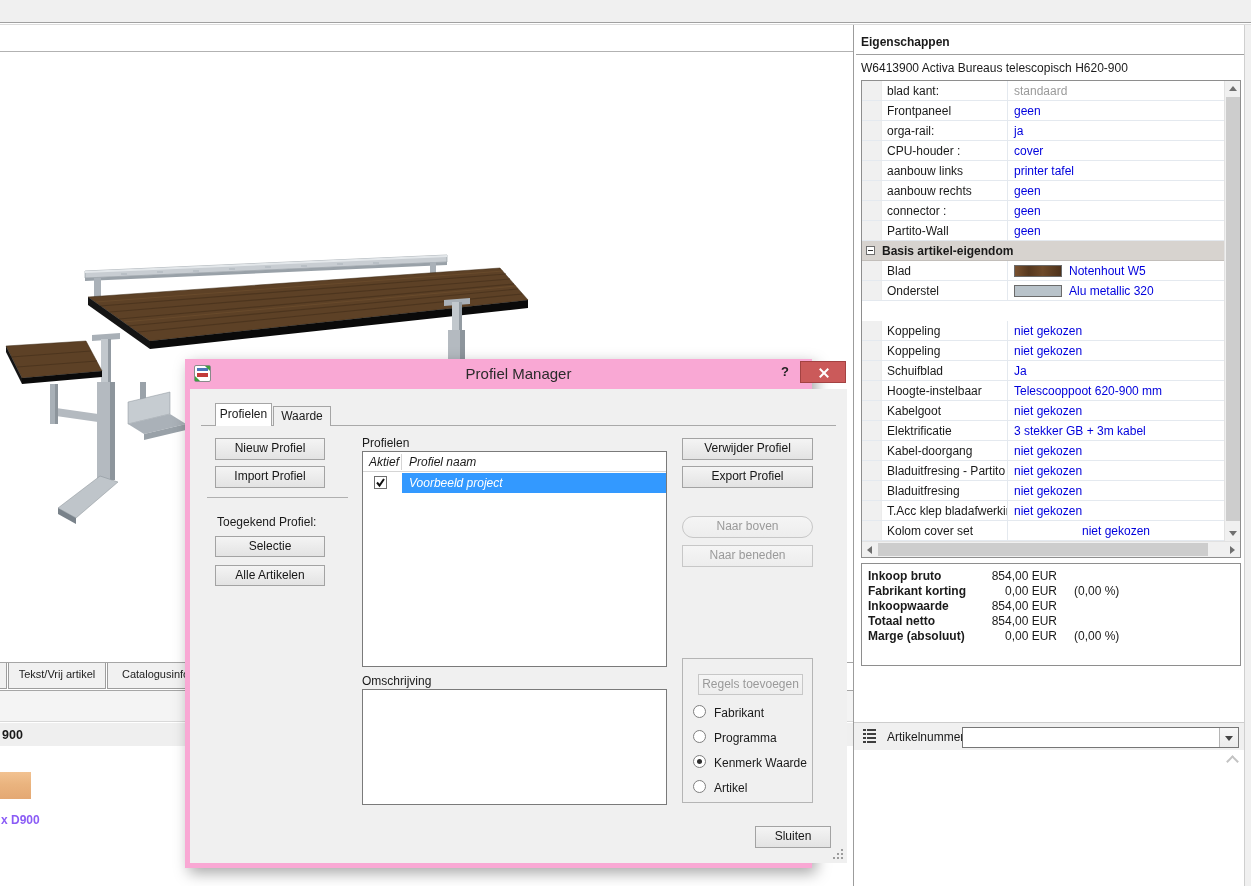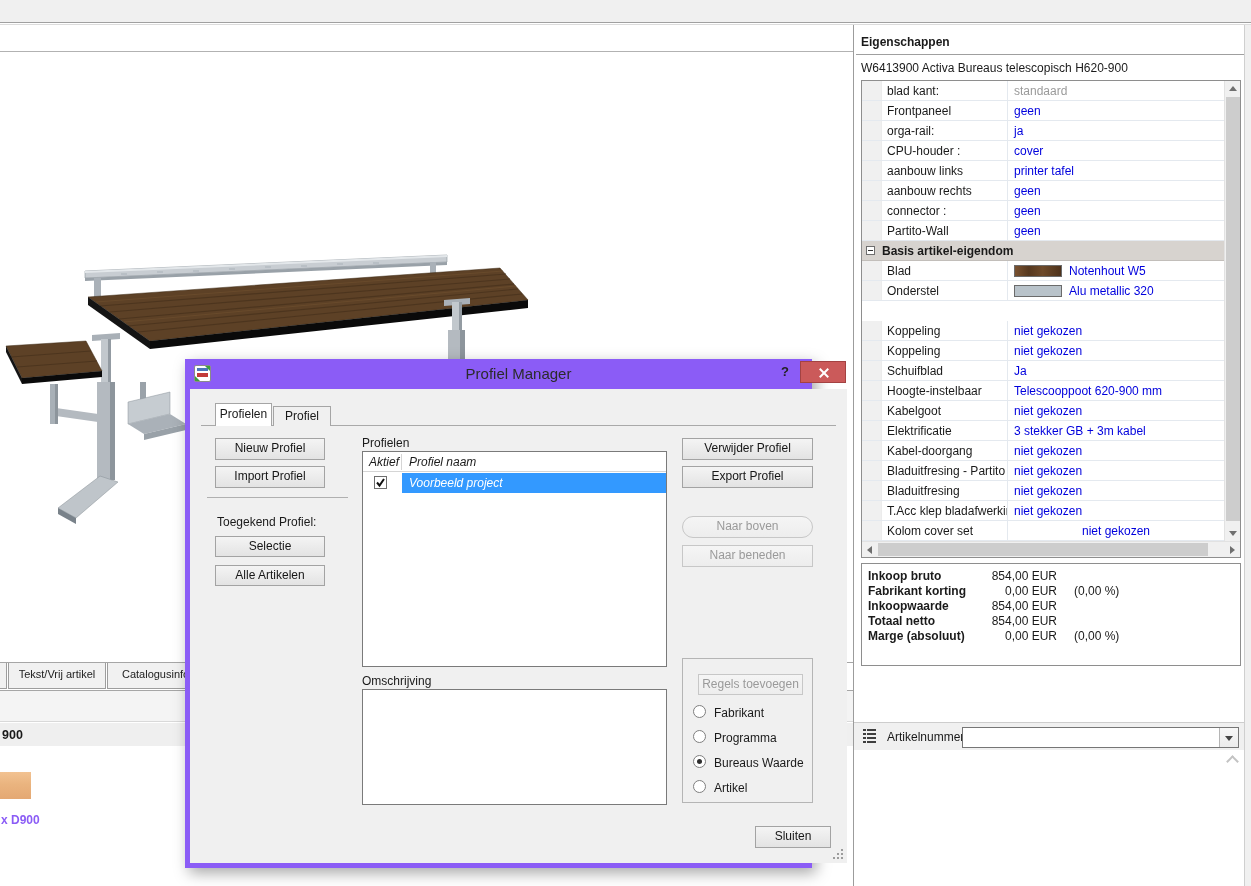--- a/index.html
+++ b/index.html
@@ -25,21 +25,21 @@
   .collapse-box::after { content:""; position:absolute; left:1px; top:3px; width:5px; height:1px; background:#333; }
   .swatch { display:inline-block; width:48px; height:12px; vertical-align:-2px; margin-right:7px; border:1px solid #6b6b6b; }
   
   .sb { position:absolute; background:#f0f0f0; }
   .sb-thumb { position:absolute; background:#cdcdcd; }
   .tri-up { width:0; height:0; border-left:4px solid transparent; border-right:4px solid transparent; border-bottom:5px solid #6f6f6f; }
   .tri-down { width:0; height:0; border-left:4px solid transparent; border-right:4px solid transparent; border-top:5px solid #6f6f6f; }
   .tri-left { width:0; height:0; border-top:4px solid transparent; border-bottom:4px solid transparent; border-right:5px solid #6f6f6f; }
   .tri-right { width:0; height:0; border-top:4px solid transparent; border-bottom:4px solid transparent; border-left:5px solid #6f6f6f; }
   
-  #dialog { position:absolute; left:185px; top:359px; width:627px; height:509px; background:#8b5cf6; box-shadow:4px 5px 14px rgba(0,0,0,.35); }
+  #dialog { position:absolute; left:185px; top:359px; width:627px; height:509px; background:#f9a8d4; box-shadow:4px 5px 14px rgba(0,0,0,.35); }
   #dialog-body { position:absolute; left:5px; top:30px; width:657px; height:474px; background:#f0f0f0; }
   .dlg-tab { position:absolute; border:1px solid #a5a5a5; text-align:center; font-size:12px; }
   .radio { position:absolute; width:13px; height:13px; border:1px solid #7f7f7f; border-radius:50%; background:#fff; }
   .radio .dot { position:absolute; left:3px; top:3px; width:5px; height:5px; border-radius:50%; background:#2e2e2e; }
   
   .btab { position:absolute; top:663px; height:26px; background:#f1f1f1; border:1px solid #9d9d9d; border-top:none; text-align:center; font-size:11px; padding-top:5px; color:#222; white-space:nowrap; overflow:hidden; }
   .price-row { position:absolute; left:0; width:378px; height:15px; }
   .price-lab { position:absolute; left:6px; top:0; font-weight:bold; white-space:nowrap; }
   .price-val { position:absolute; left:85px; top:0; width:110px; text-align:right; white-space:nowrap; }
   .price-pct { position:absolute; left:212px; top:0; white-space:nowrap; }
@@ -322,21 +322,21 @@
         <div class="abs" style="left:17px;top:10px;width:12px;height:2px;background:#fff;transform:rotate(-45deg);"></div>
       </div>
     </div>
 
     <div id="dialog-body">
 
       <div class="hline" style="left:11px;top:36px;width:635px;background:#a9a9a9;"></div>
       <div class="dlg-tab" style="left:25px;top:14px;width:57px;height:23px;background:#fff;border-bottom:none;padding-top:3px;">
         <span>Profielen</span></div>
       <div class="dlg-tab" style="left:83px;top:17px;width:58px;height:20px;background:#f0f0f0;border-bottom:none;padding-top:2px;">
-        <span>Profiel</span></div>
+        <span>Waarde</span></div>
 
       <div class="btn" style="left:25px;top:49px;width:110px;height:22px;">Nieuw Profiel</div>
       <div class="btn" style="left:25px;top:77px;width:110px;height:22px;">Import Profiel</div>
       <div class="hline" style="left:17px;top:108px;width:141px;background:#b0b0b0;"></div>
       <div class="lbl" style="left:27px;top:126px;">Toegekend Profiel:</div>
       <div class="btn" style="left:25px;top:147px;width:110px;height:21px;">Selectie</div>
       <div class="btn" style="left:25px;top:176px;width:110px;height:21px;">Alle Artikelen</div>
 
       <div class="lbl" style="left:172px;top:47px;">Profielen</div>
       <div class="abs" style="left:172px;top:62px;width:305px;height:216px;background:#fff;border:1px solid #7a7a7a;font-style:italic;">
@@ -367,21 +367,21 @@
 
       <div class="abs" style="left:492px;top:269px;width:131px;height:145px;border:1px solid #b5b5b5;">
         <div class="btn dis" style="left:15px;top:15px;width:105px;height:21px;">Regels toevoegen</div>
         <div class="radio" style="left:10px;top:46px;"></div>
         <span class="lbl" style="left:31px;top:47px;">Fabrikant</span>
         <div class="radio" style="left:10px;top:71px;"></div>
         <span class="lbl" style="left:31px;top:72px;">Programma</span>
         <div class="radio" style="left:10px;top:96px;">
             <div class="dot"></div>
           </div>
-        <span class="lbl" style="left:31px;top:97px;">Bureaus Waarde</span>
+        <span class="lbl" style="left:31px;top:97px;">Kenmerk Waarde</span>
         <div class="radio" style="left:10px;top:121px;"></div>
         <span class="lbl" style="left:31px;top:122px;">Artikel</span>
       </div>
 
       <div class="btn" style="left:565px;top:437px;width:76px;height:22px;">Sluiten</div>
       <svg class="abs" width="12" height="12" style="right:3px;bottom:3px;">
         <g fill="#9c9c9c">
             <rect x="9" y="1" width="2" height="2"></rect>
             <rect x="9" y="5" width="2" height="2"></rect>
             <rect x="9" y="9" width="2" height="2"></rect>

